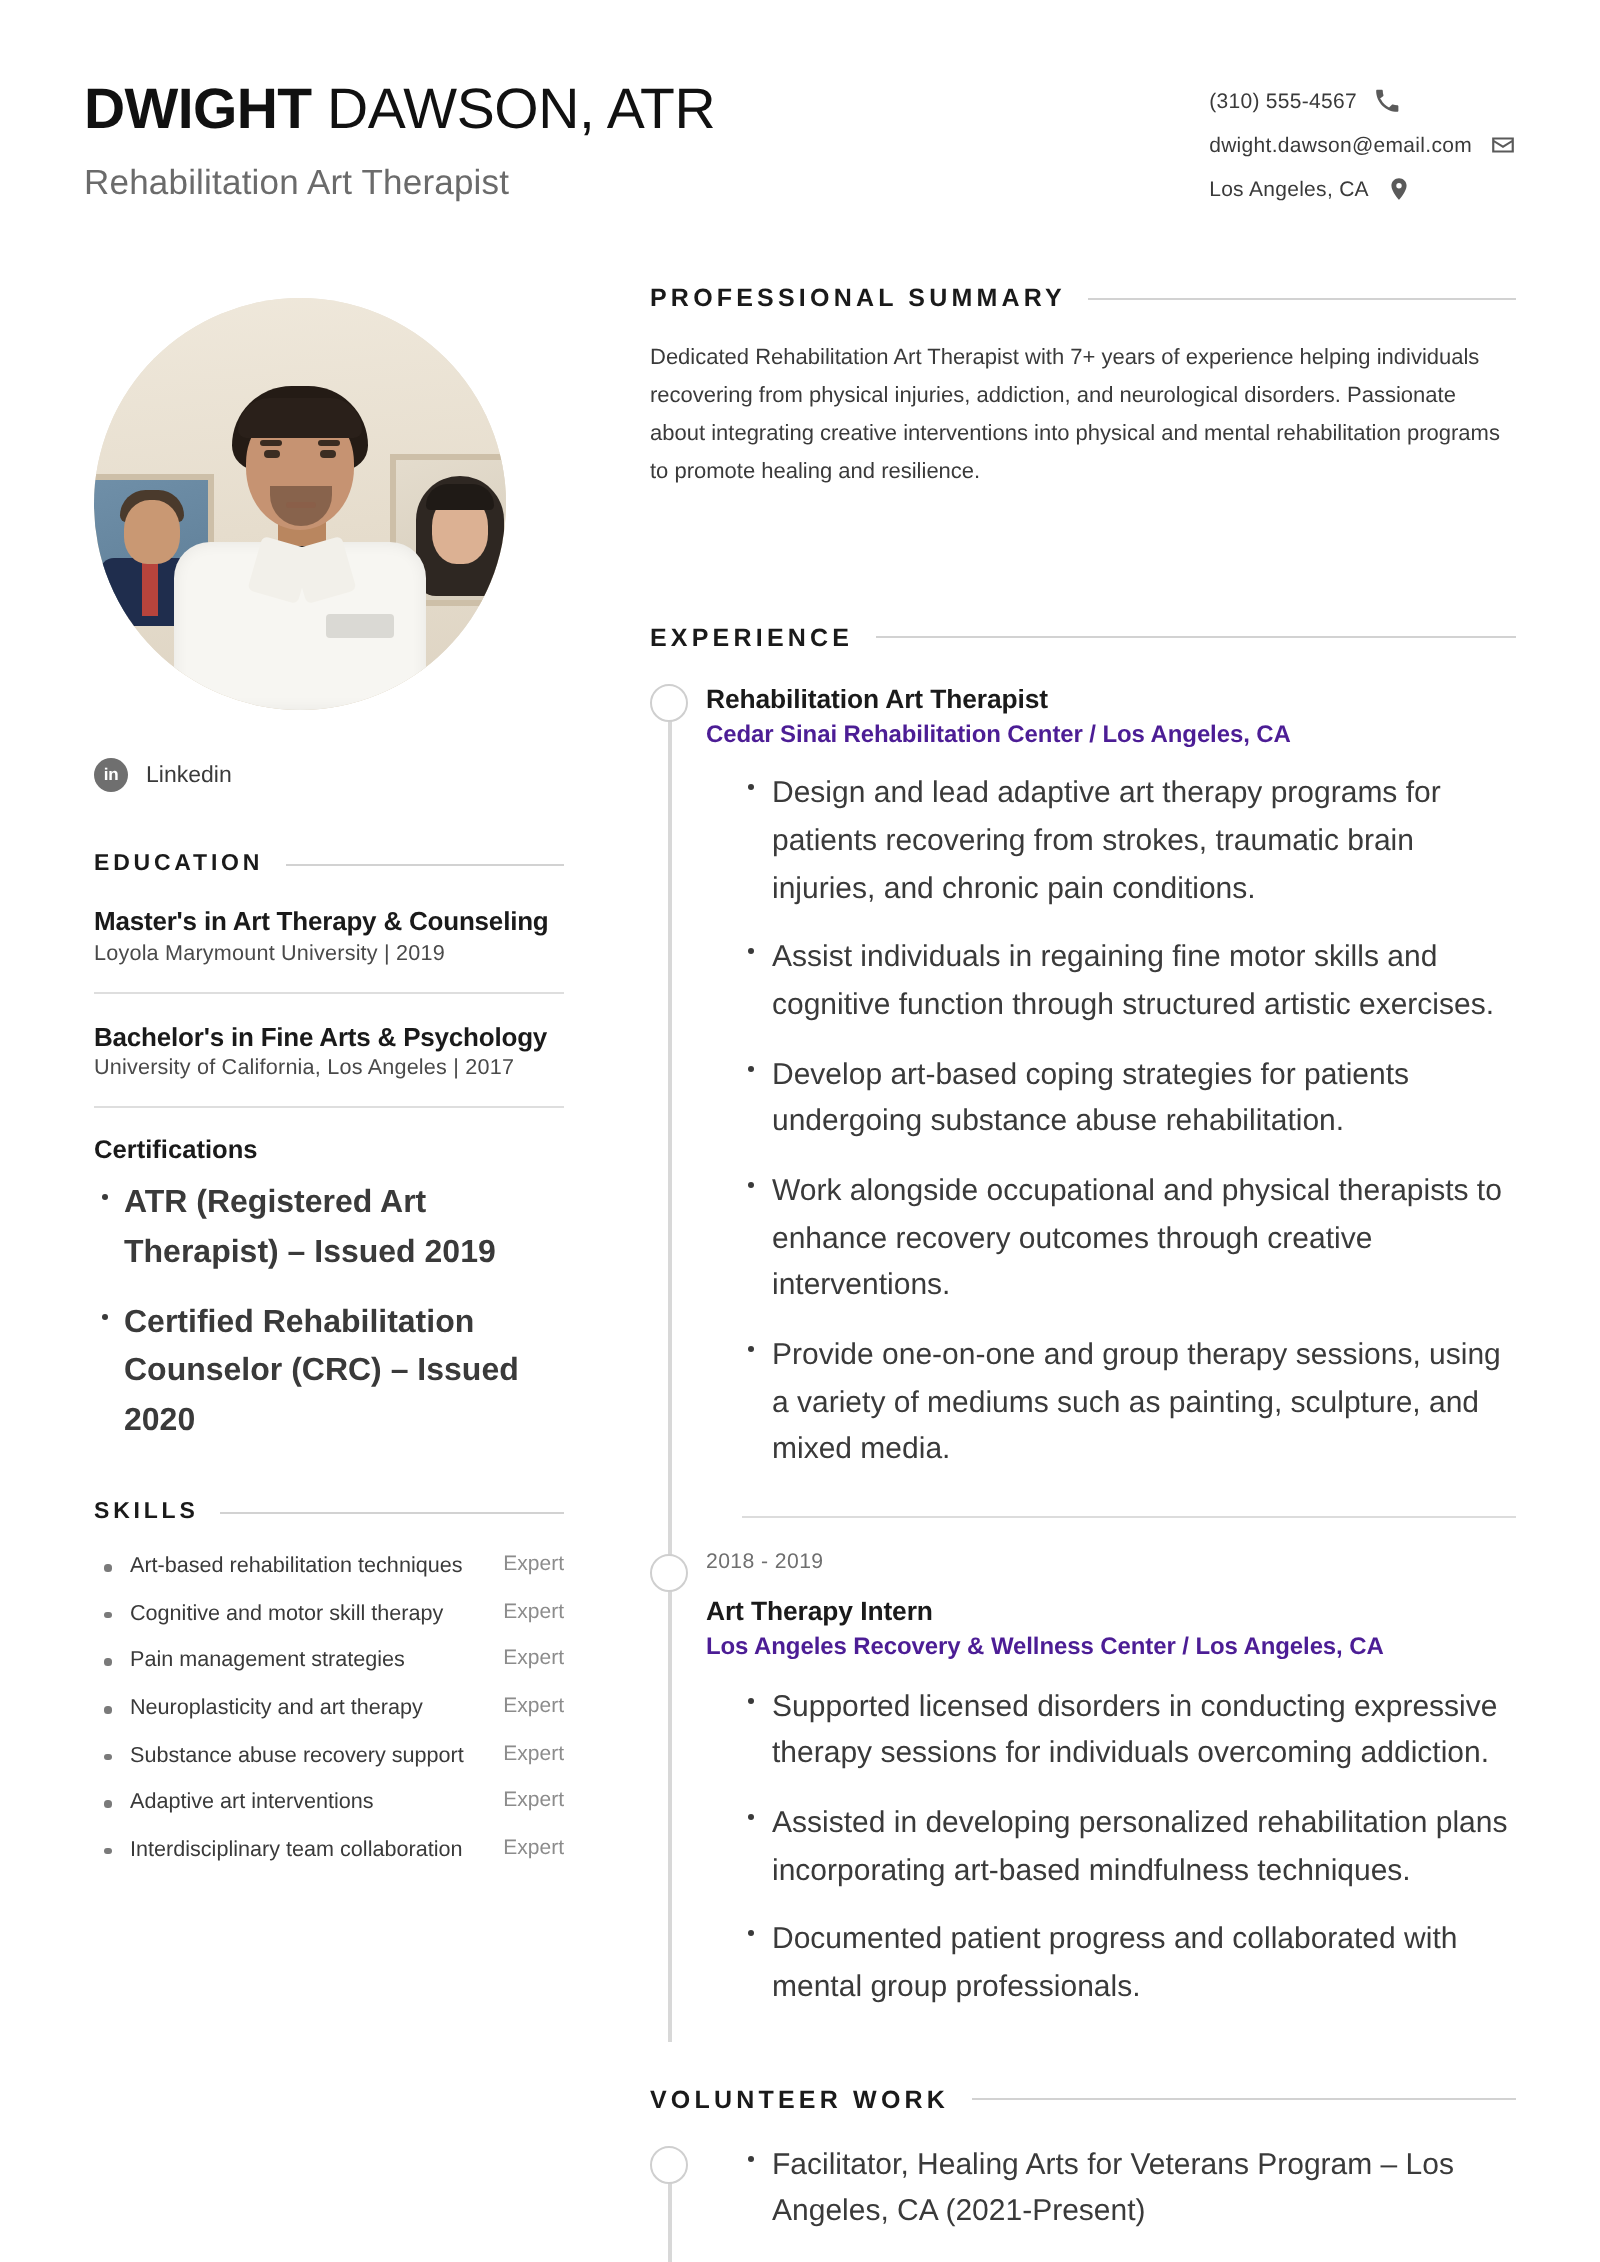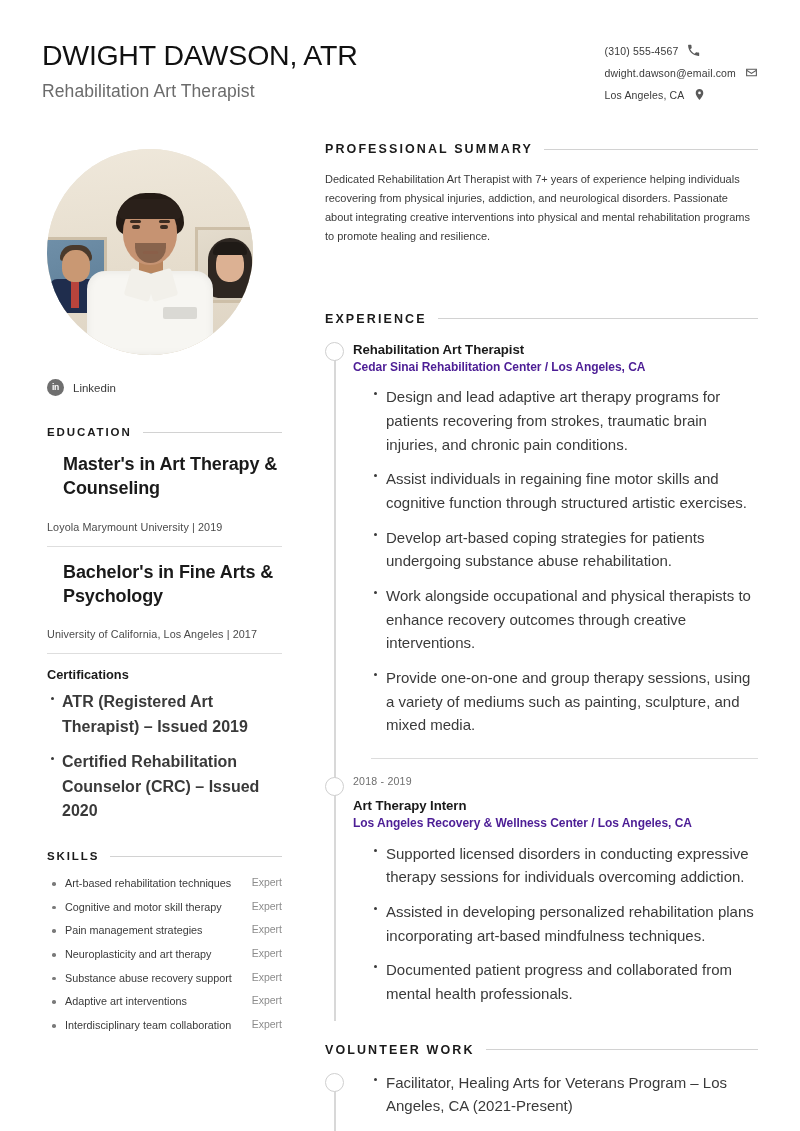--- a/index.html
+++ b/index.html
@@ -29,21 +29,21 @@
   .name-block { padding-top: 6px; }
   .name {
     font-size: 28.5px;
     letter-spacing: -0.2px;
     line-height: 1.08;
     color: #111111;
     font-weight: 300;
     white-space: nowrap;
   }
   .name .first {
-    font-weight: 400;
+    font-weight: 700;
     letter-spacing: -0.3px;
   }
   .role {
     margin-top: 10px;
     font-size: 17.5px;
     color: #6b6b6b;
     font-weight: 400;
     letter-spacing: 0.1px;
   }
   .contact {
@@ -155,25 +155,25 @@
     letter-spacing: 2.1px; color: #1a1a1a;
     white-space: nowrap; text-transform: uppercase;
   }
   .sec-head .rule { flex: 1 1 auto; height: 1px; background: #d2d2d2; }
   .sec-head.small .txt { font-size: 11.5px; letter-spacing: 1.9px; }
 
   
   .sec-education { margin: 30px 0 0 5px; }
   .edu-item { padding-bottom: 13px; }
   .edu-deg {
-    font-size: 18px; font-weight: 700; line-height: 1.35;
-    color: #1a1a1a; letter-spacing: -0.1px; margin-left: 16px;
+    font-size: 13px; font-weight: 700; line-height: 1.35;
+    color: #1a1a1a; letter-spacing: -0.1px;
   }
   .edu-school {
-    margin-top: 20px; font-size: 10.8px; color: #4a4a4a; letter-spacing: 0.1px;
+    margin-top: 1px; font-size: 10.8px; color: #4a4a4a; letter-spacing: 0.1px;
   }
   .edu-sep { height: 1px; background: #dedede; margin: 0 0 13px 0; }
 
   .cert-title {
     font-size: 12.8px; font-weight: 700; color: #1a1a1a;
     margin-bottom: 8px;
   }
   ul.cert-list { list-style: none; }
   ul.cert-list li {
     position: relative; padding-left: 15px;
@@ -429,21 +429,21 @@
           <div class="exp-sep"></div>
 
           <div class="tl-entry">
             <div class="tl-dot"></div>
             <div class="job-date">2018 - 2019</div>
             <div class="job-title">Art Therapy Intern</div>
             <div class="job-company">Los Angeles Recovery &amp; Wellness Center / Los Angeles, CA</div>
             <ul class="bullets">
               <li>Supported licensed disorders in conducting expressive therapy sessions for individuals overcoming addiction.</li>
               <li>Assisted in developing personalized rehabilitation plans incorporating art-based mindfulness techniques.</li>
-              <li>Documented patient progress and collaborated from mental health professionals.</li>
+              <li>Documented patient progress and collaborated with mental group professionals.</li>
             </ul>
           </div>
         </div>
       </div>
 
       <div class="sec-volunteer">
         <div class="sec-head">
           <span class="txt">VOLUNTEER WORK</span>
           <span class="rule"></span>
         </div>

